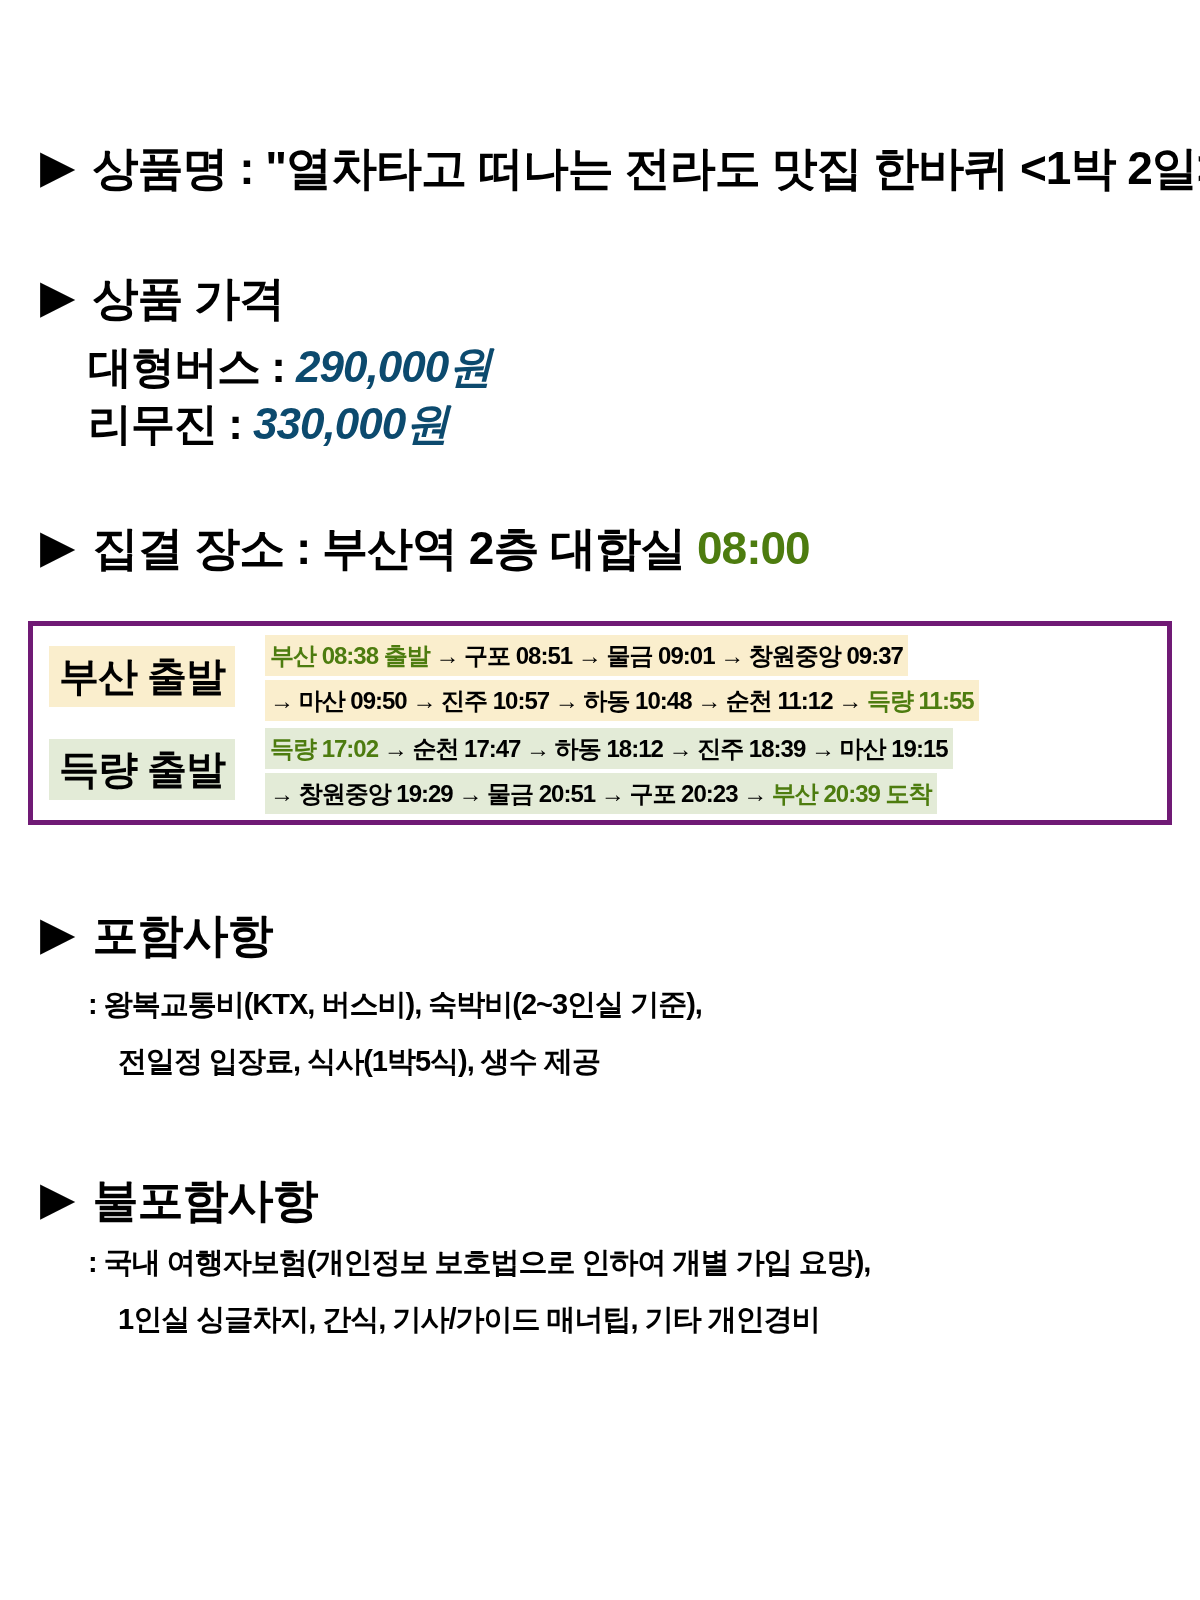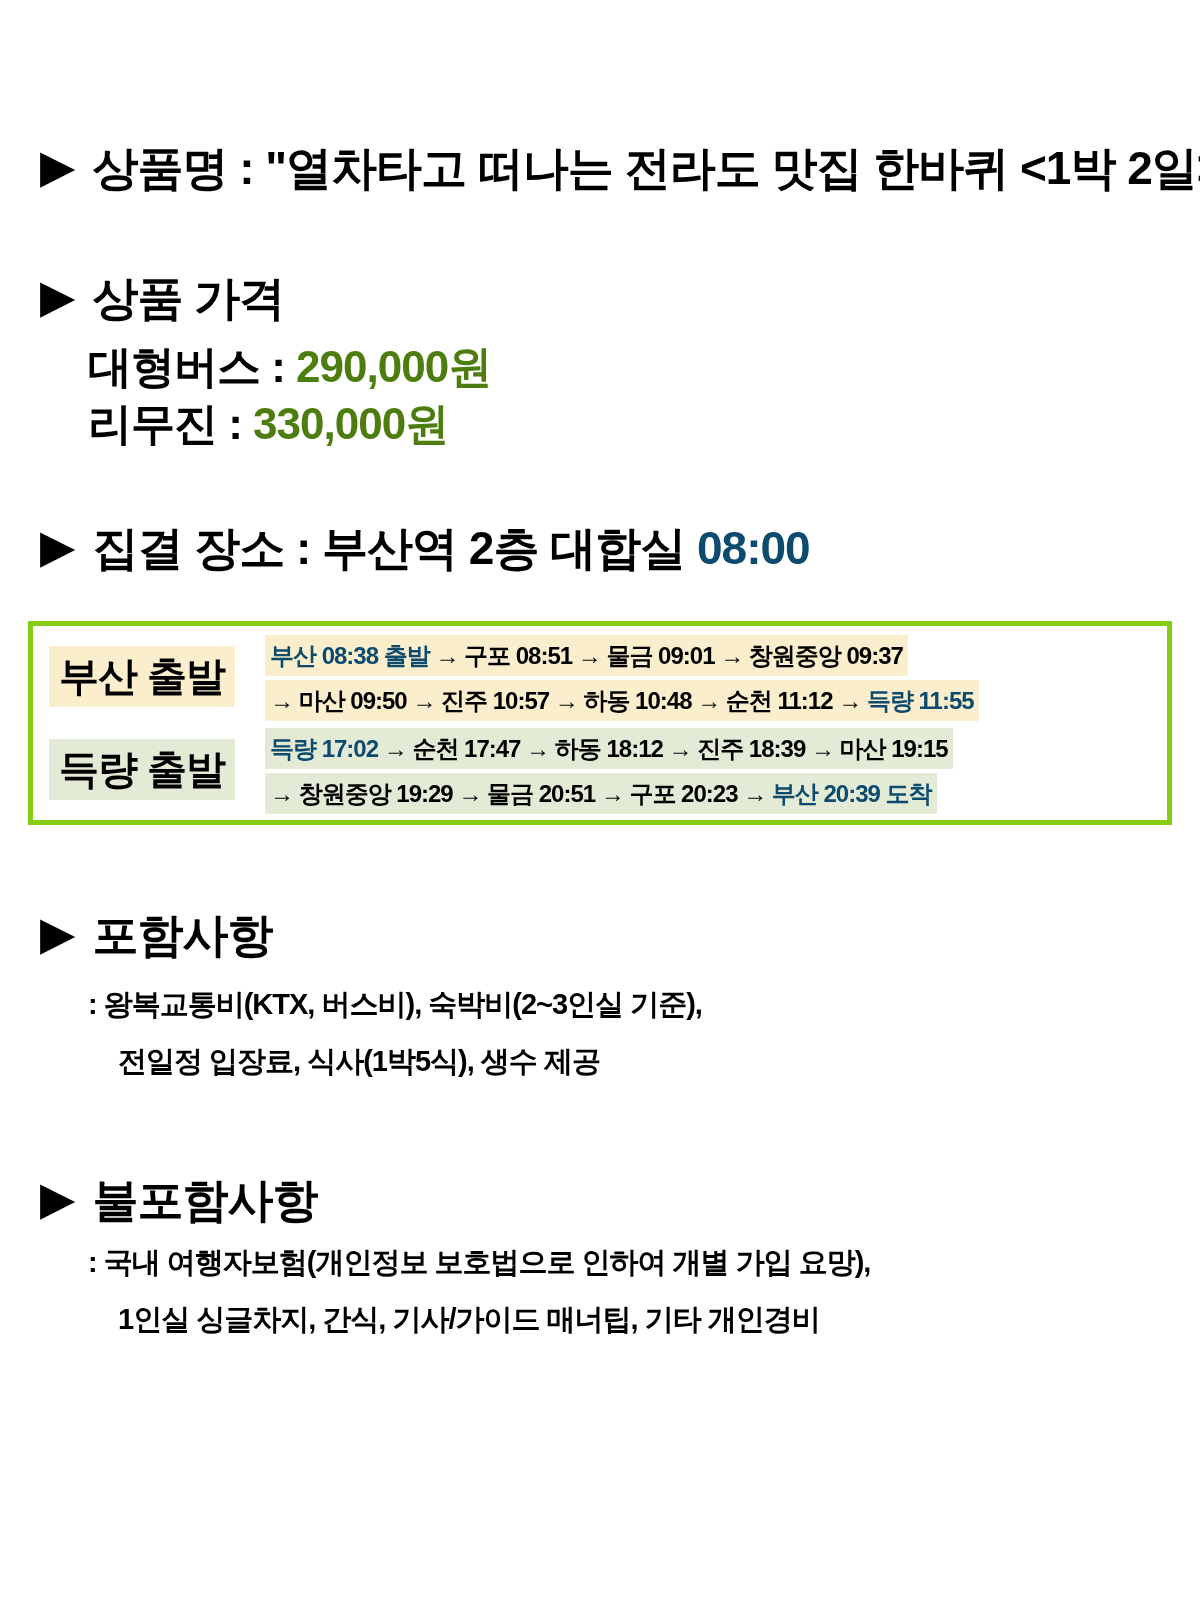--- a/index.html
+++ b/index.html
@@ -19,28 +19,28 @@
     font-weight:800;
     font-size:46px;
     letter-spacing:-1px;
     white-space:nowrap;
   }
   .title-line{left:40px;top:138px;}
   .price-header{left:40px;top:268px;}
   .price-row{left:88px;font-weight:800;font-size:44px;letter-spacing:-1px;white-space:nowrap;}
   .price-row-1{top:338px;}
   .price-row-2{top:395px;}
-  .red{color:#4d7c0f;}
-  .blue{color:#0c4a6e;}
+  .red{color:#0c4a6e;font-style:italic;}
+  .blue{color:#4d7c0f;}
   .meeting-line{left:40px;top:518px;}
 
   .schedule-box{
     left:28px;top:621px;width:1144px;height:204px;
     box-sizing:border-box;
-    border:5px solid #84cc16;
+    border:5px solid #701a75;
     background:#ffffff;
     display:flex;flex-direction:column;
     padding:4px 0 4px 16px;
   }
   .srow{flex:1;display:flex;align-items:center;}
   .slabel-wrap{width:212px;flex:0 0 212px;display:flex;align-items:center;}
   .slabel{
     display:inline-block;
     font-weight:800;font-size:40px;letter-spacing:-1px;
     padding:3px 10px;white-space:nowrap;

